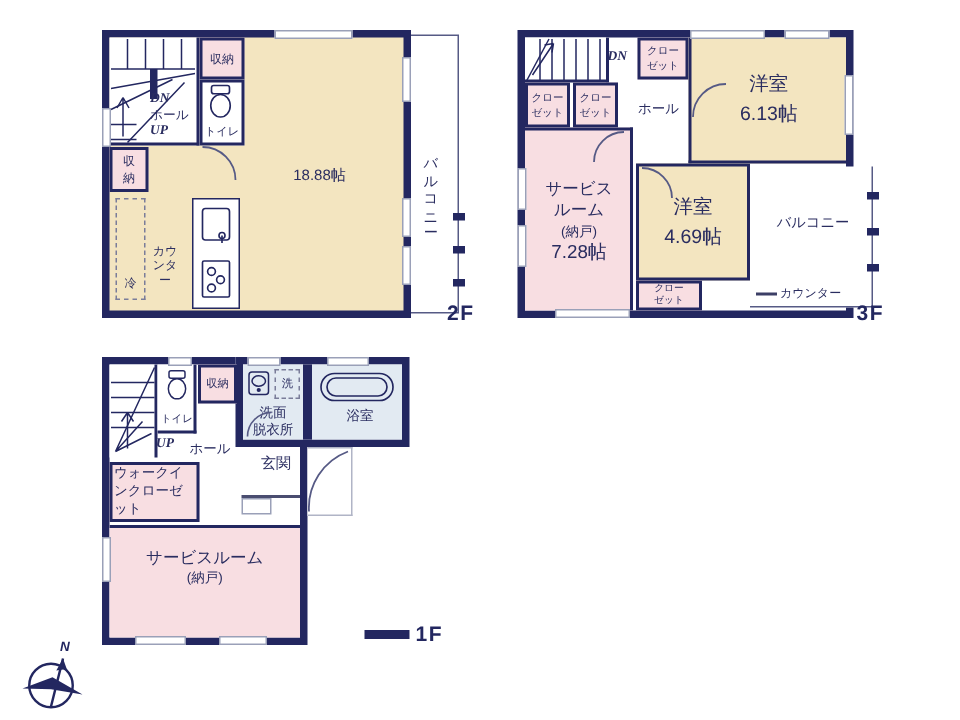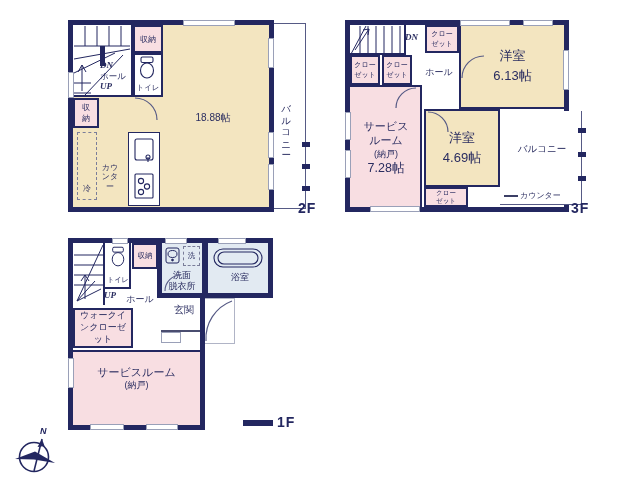--- a/index.html
+++ b/index.html
@@ -240,21 +240,21 @@
 
     <div class="room" style="left:137px;top:60px;width:30px;height:46px;border:1.2px solid #b0b4c6;border-left:none;background:#fff"></div>
     <svg class="icon" style="left:137px;top:62px" width="28" height="42" viewBox="0 0 28 42">
       <path d="M1 41A40 40 0 0 1 27 1" fill="none" stroke="#565a85" stroke-width="1.2"></path>
     </svg>
     <svg class="icon" style="left:96px;top:36px" width="18" height="18" viewBox="0 0 18 18">
       <path d="M1 17A16 16 0 0 1 17 1" fill="none" stroke="#565a85" stroke-width="1.1"></path>
     </svg>
 
     <div class="room cent" style="left:5px;top:70px;width:60px;height:40px;background:#f8dee2;border:2.5px solid #232760;font-size:9px">
-      <span style="width:54px;display:block;text-align:center;line-height:1.3">ウォークインクローゼット</span>
+      <span style="width:54px;display:block;text-align:left;line-height:1.3">ウォークインクローゼット</span>
     </div>
 
     <div class="room" style="left:5px;top:112px;width:127px;height:75px;background:#f8dee2;border-top:2.5px solid #232760"></div>
     <div class="lbl" style="left:5px;top:128px;width:127px">
       <div style="font-size:11px">サービスルーム</div>
       <div style="font-size:9px;margin-top:1px">(納戸)</div>
     </div>
 
     <div class="win" style="left:44px;top:0;width:16px;height:6px"></div>
     <div class="win" style="left:97px;top:0;width:22px;height:6px"></div>

